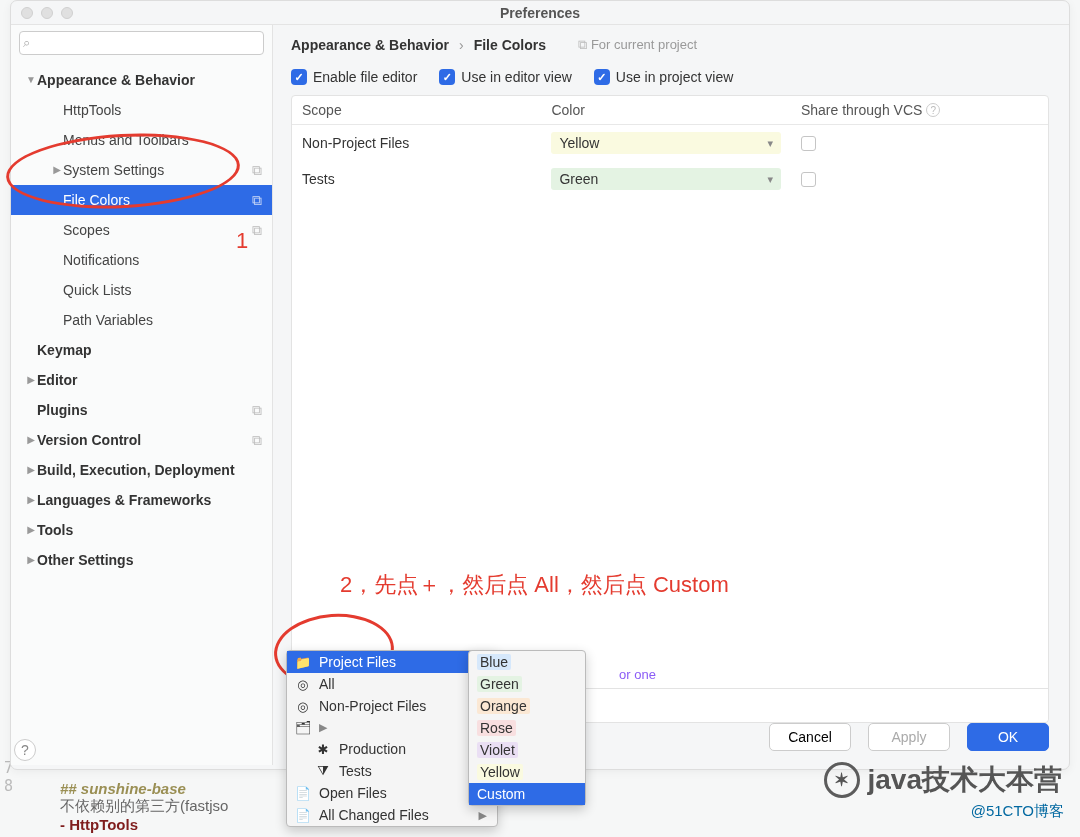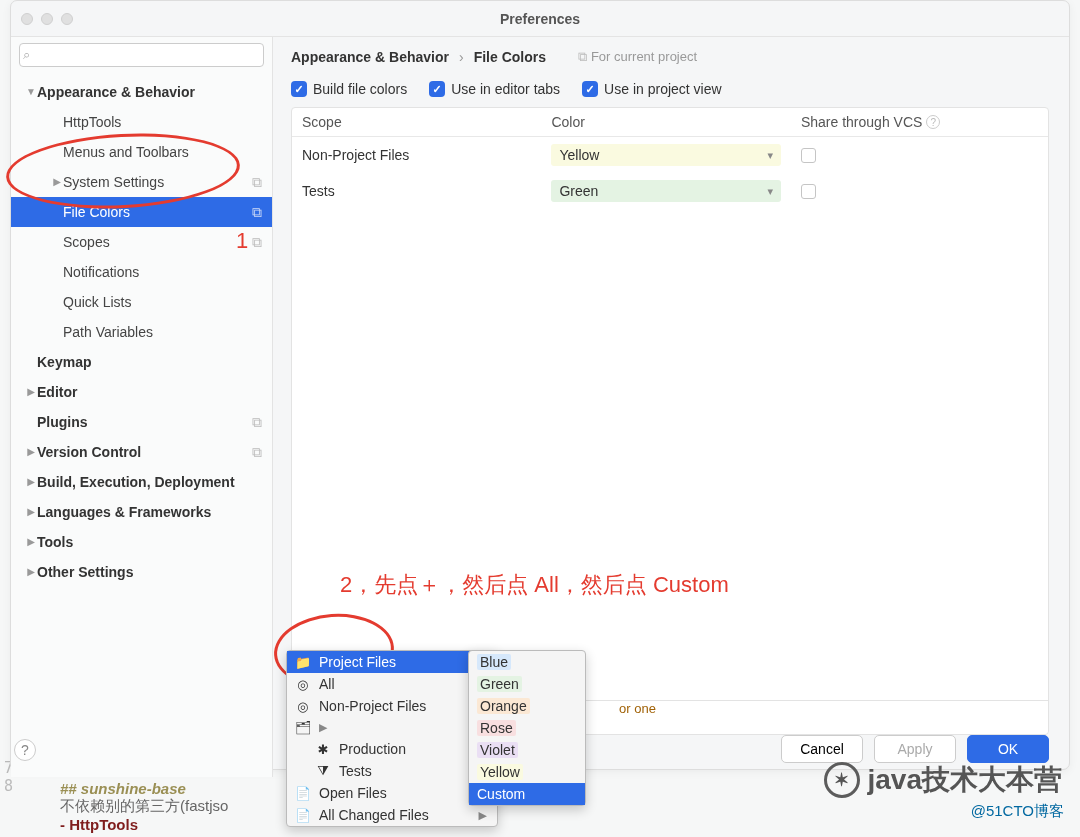--- a/index.html
+++ b/index.html
@@ -1,20 +1,20 @@
 <!DOCTYPE html>
 <html><head>
 <meta charset="utf-8">
 <style>
 * { box-sizing: border-box; margin: 0; padding: 0; font-family: -apple-system, "Helvetica Neue", Arial, sans-serif; }
 body { width: 1080px; height: 837px; background: #f6f7f7; color: #333; font-size: 14px; overflow: hidden; position: relative; }
 
 .window { width: 1060px; height: 770px; margin: 0 auto; background: #f5f6f7; border: 1px solid #ddd; border-radius: 7px; position: relative; box-shadow: 0 2px 10px rgba(0,0,0,0.05); }
 
-.titlebar { height: 36px; border-bottom: 1px solid #e4e4e4; display: flex; align-items: center; padding: 0 10px; position: relative; }
+.titlebar { height: 24px; border-bottom: 1px solid #e4e4e4; display: flex; align-items: center; padding: 0 10px; position: relative; }
 .traffic { display: flex; gap: 8px; }
 .dot { width: 12px; height: 12px; border-radius: 50%; background: #e0e0e0; border: 1px solid #d0d0d0; }
 .title { position: absolute; left: 0; right: 0; text-align: center; font-weight: 600; color: #555; }
 
 .body { display: flex; height: calc(100% - 28px); }
 
 .sidebar { width: 262px; border-right: 1px solid #e3e3e3; background: #fafbfb; display: flex; flex-direction: column; }
 .search { padding: 6px 8px; }
 .search input { width: 100%; height: 24px; border: 1px solid #ccc; border-radius: 4px; padding: 2px 20px; font-size: 13px; background: #fff; }
 .search-wrap { position: relative; }
@@ -55,23 +55,23 @@
 .color-cell.yellow { background: #fafae0; }
 .color-cell.green { background: #e4f3e3; }
 .color-cell .drop { color: #888; font-size: 11px; }
 .ck-empty { width: 15px; height: 15px; border: 1px solid #c5c5c5; border-radius: 3px; background: #fff; }
 .tspace { flex: 1; }
 
 .toolbar { border-top: 1px solid #e3e3e3; padding: 6px 10px; display: flex; gap: 14px; color: #888; background: #fff; border-radius: 0 0 4px 4px; }
 .toolbar span { font-size: 16px; cursor: pointer; }
 .toolbar .disabled { color: #ccc; }
 
-.hint { color: #a16207; margin-top: 28px; font-size: 13px; padding-left: 6px; }
-
-.footer { display: flex; justify-content: flex-end; gap: 11px; padding-bottom: 4px; }
+.hint { color: #8b5cf6; margin-top: 6px; font-size: 13px; padding-left: 6px; }
+
+.footer { display: flex; justify-content: flex-end; gap: 17px; padding-bottom: 4px; }
 .btn { min-width: 82px; padding: 5px 18px; border: 1px solid #ccc; border-radius: 5px; background: #fff; font-size: 14px; }
 .btn.disabled { color: #aaa; }
 .btn.primary { background: #2e6be6; color: #fff; border-color: #2e6be6; }
 
 .help-corner { position: absolute; left: 14px; bottom: 76px; width: 22px; height: 22px; border: 1px solid #ccc; border-radius: 50%; display: flex; align-items: center; justify-content: center; color: #888; background: #fff; }
 
 
 .red-circle { position: absolute; border: 3px solid #e43b2f; border-radius: 50%; pointer-events: none; }
 .anno-text { position: absolute; color: #e43b2f; font-size: 22px; pointer-events: none; }
 
@@ -208,25 +208,25 @@
       <div class="breadcrumb">
         <span class="crumb">Appearance &amp; Behavior</span>
         <span class="sep">›</span>
         <span class="crumb">File Colors</span>
         <span class="project-tag">For current project</span>
       </div>
 
       <div class="checks" id="checks">
           <label class="ck">
             <span class="ck-box"></span>
-            <span>Build file colors</span>
+            <span>Enable file editor</span>
           </label>
           <label class="ck">
             <span class="ck-box"></span>
-            <span>Use in editor tabs</span>
+            <span>Use in editor view</span>
           </label>
           <label class="ck">
             <span class="ck-box"></span>
             <span>Use in project view</span>
           </label>
         </div>
 
       <div class="table">
         <div class="thead">
           <div class="c1">Scope</div>

